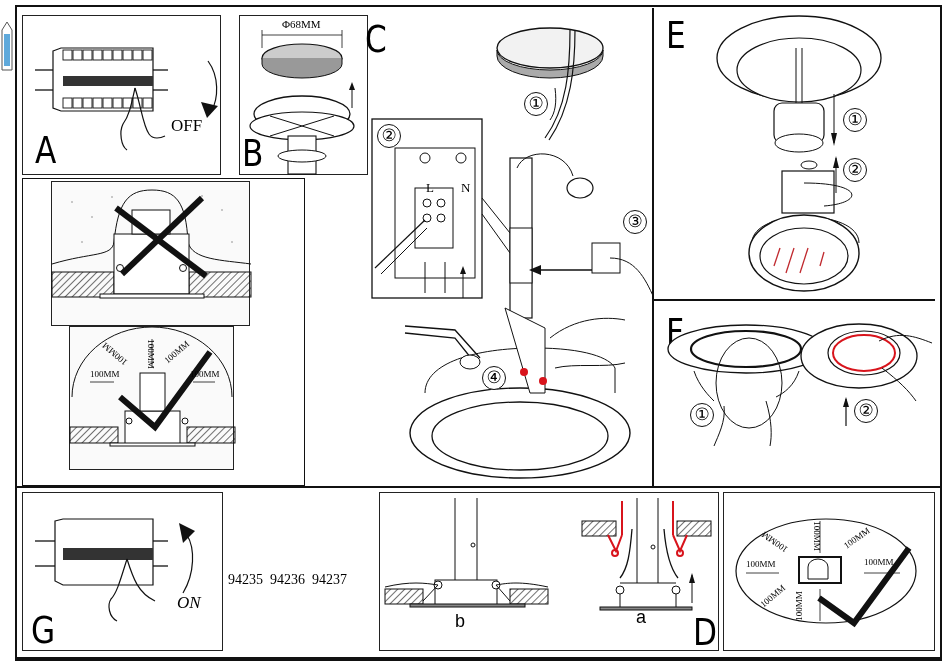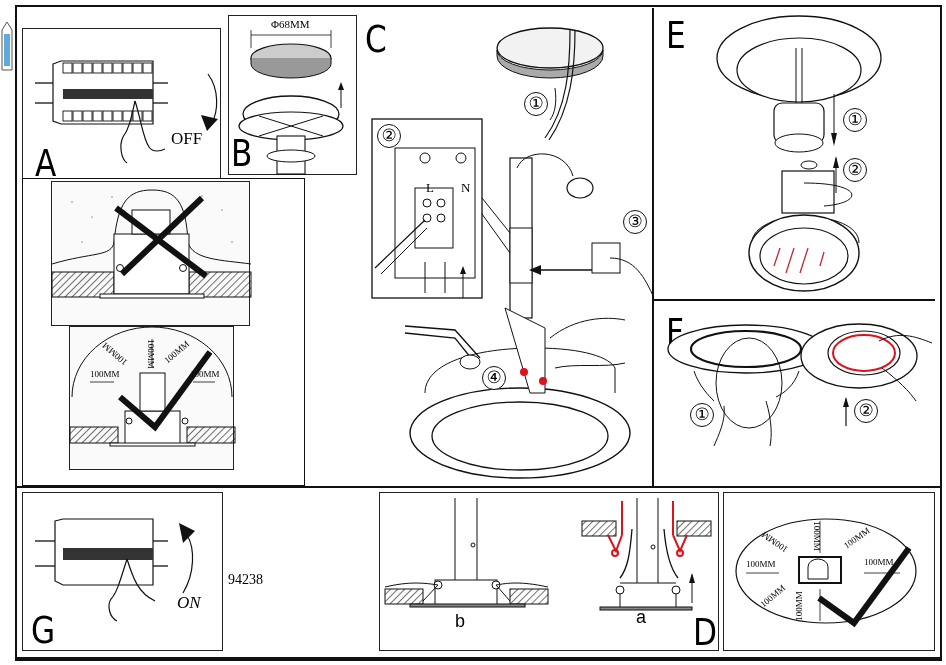--- a/index.html
+++ b/index.html
@@ -20,21 +20,21 @@
 <div class="frame" style="left:15px;top:5px;width:927px;height:656px;border-width:2px;"></div>
 <div class="line" style="left:15px;top:657px;width:927px;height:3px;"></div>
 
 <div class="sidebar-tab">
   <svg width="12" height="52" viewBox="0 0 12 52">
     <path d="M1,10 L6,2 L11,10 L11,50 L1,50 Z" fill="#fff" stroke="#555" stroke-width="1"></path>
     <rect x="3" y="14" width="6" height="32" fill="#2a8ccf" opacity="0.75"></rect>
   </svg>
 </div>
 
-<div class="box" style="left:22px;top:28px;width:199px;height:160px;">
+<div class="box" style="left:22px;top:15px;width:199px;height:160px;">
   <svg width="201" height="160" style="left:0;top:0;">
     <line x1="12" y1="54" x2="30" y2="54" stroke="#111" stroke-width="1.3"></line>
     <line x1="12" y1="74" x2="30" y2="74" stroke="#111" stroke-width="1.3"></line>
     <line x1="130" y1="54" x2="145" y2="54" stroke="#111" stroke-width="1.3"></line>
     <line x1="130" y1="74" x2="145" y2="74" stroke="#111" stroke-width="1.3"></line>
     <path d="M30,35 L38,32 L130,32 L130,95 L38,95 L30,92 Z" fill="#fff" stroke="#111" stroke-width="1.2"></path>
     <g fill="#fff" stroke="#111" stroke-width="0.9">
       <rect x="40" y="34" width="9" height="10"></rect>
         <rect x="50" y="34" width="9" height="10"></rect>
         <rect x="60" y="34" width="9" height="10"></rect>
@@ -57,21 +57,21 @@
     <rect x="40" y="60" width="90" height="10" fill="#333"></rect>
     <path d="M112,72 C118,90 120,110 126,118 C130,124 138,122 142,120" fill="none" stroke="#111" stroke-width="1.2"></path>
     <path d="M112,72 C108,90 106,100 100,108 C96,116 98,130 104,134" fill="none" stroke="#111" stroke-width="1.2"></path>
     <path d="M185,45 C196,60 196,82 188,96" fill="none" stroke="#111" stroke-width="1.2"></path>
     <path d="M178,86 L195,90 L184,102 Z" fill="#111"></path>
   </svg>
   <span class="abs serif" style="left:148px;top:100px;font-size:17px;">OFF</span>
   <span class="letter" style="left:12px;top:115px;">A</span>
 </div>
 
-<div class="box" style="left:228px;top:15px;width:129px;height:160px;">
+<div class="box" style="left:239px;top:15px;width:129px;height:160px;">
   <svg width="129" height="160" style="left:0;top:0;">
     <line x1="22" y1="19" x2="102" y2="19" stroke="#111" stroke-width="0.8"></line>
     <line x1="22" y1="14" x2="22" y2="32" stroke="#111" stroke-width="0.8"></line>
     <line x1="102" y1="14" x2="102" y2="32" stroke="#111" stroke-width="0.8"></line>
     <ellipse cx="62" cy="42" rx="40" ry="14" fill="#ccc" stroke="#111" stroke-width="1.2"></ellipse>
     <path d="M22,42 L22,48 A40,14 0 0 0 102,48 L102,42" fill="#999" stroke="#111" stroke-width="1"></path>
     <line x1="112" y1="92" x2="112" y2="70" stroke="#111" stroke-width="1"></line>
     <path d="M109,74 L112,66 L115,74 Z" fill="#111"></path>
     <ellipse cx="62" cy="98" rx="48" ry="18" fill="#fff" stroke="#111" stroke-width="1.3"></ellipse>
     <ellipse cx="62" cy="110" rx="52" ry="14" fill="#fff" stroke="#111" stroke-width="1.2"></ellipse>
@@ -264,21 +264,21 @@
     <path d="M104,66 C110,85 115,100 132,108" fill="none" stroke="#111" stroke-width="1.2"></path>
     <path d="M104,66 C98,85 94,100 88,106 C84,112 86,124 94,128" fill="none" stroke="#111" stroke-width="1.2"></path>
     <path d="M160,100 C172,80 172,55 164,42" fill="none" stroke="#111" stroke-width="1.2"></path>
     <path d="M156,30 L172,38 L160,50 Z" fill="#111"></path>
   </svg>
   <span class="abs serif" style="left:154px;top:100px;font-size:17px;font-style:italic;">ON</span>
   <span class="letter" style="left:8px;top:118px;">G</span>
 </div>
 
 <div class="abs serif" style="left:228px;top:520px;font-size:14px;line-height:24px;white-space:pre;">
-  <div>94238</div>
+  <div>94235  94236  94237</div>
 </div>
 
 <div class="box" style="left:379px;top:492px;width:340px;height:159px;">
   <svg width="340" height="159" style="left:0;top:0;">
     <defs>
       <pattern id="hatch2" width="5" height="5" patternUnits="userSpaceOnUse" patternTransform="rotate(45)">
         <line x1="0" y1="0" x2="0" y2="5" stroke="#111" stroke-width="1.2"></line>
       </pattern>
     </defs>
 

